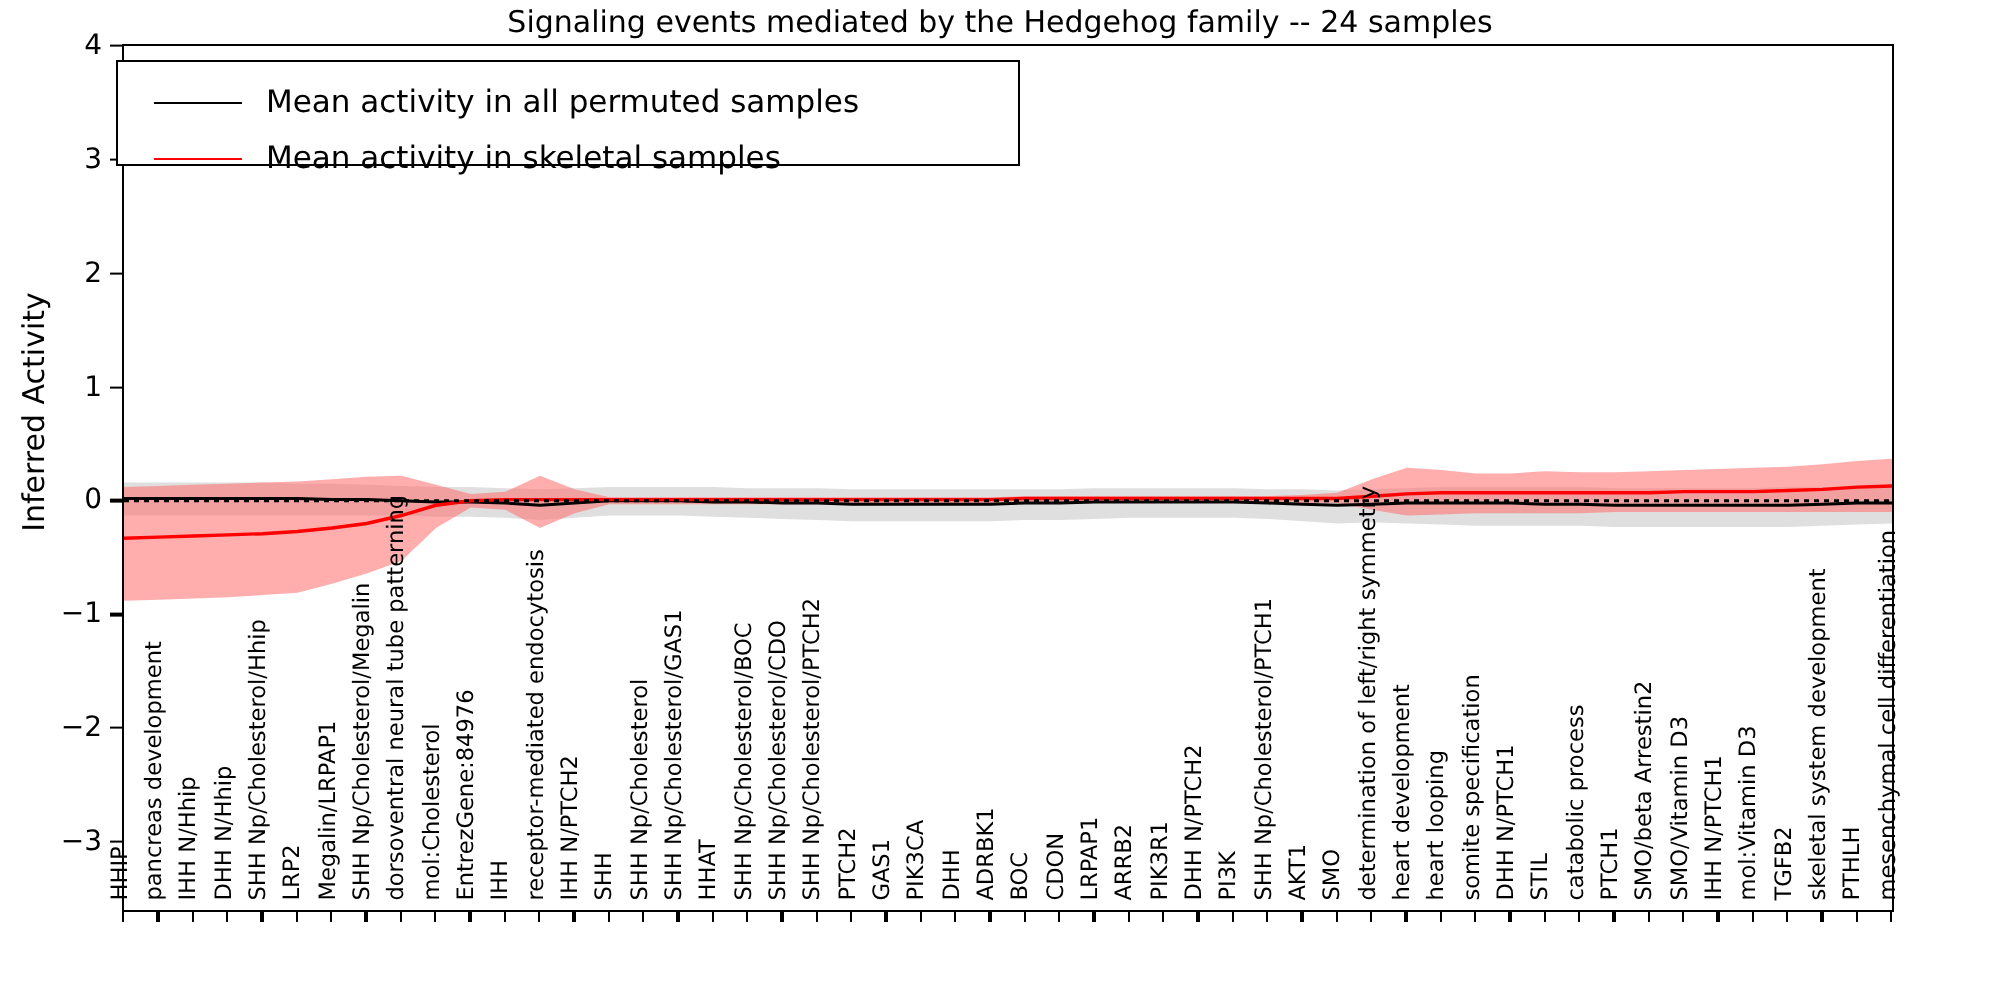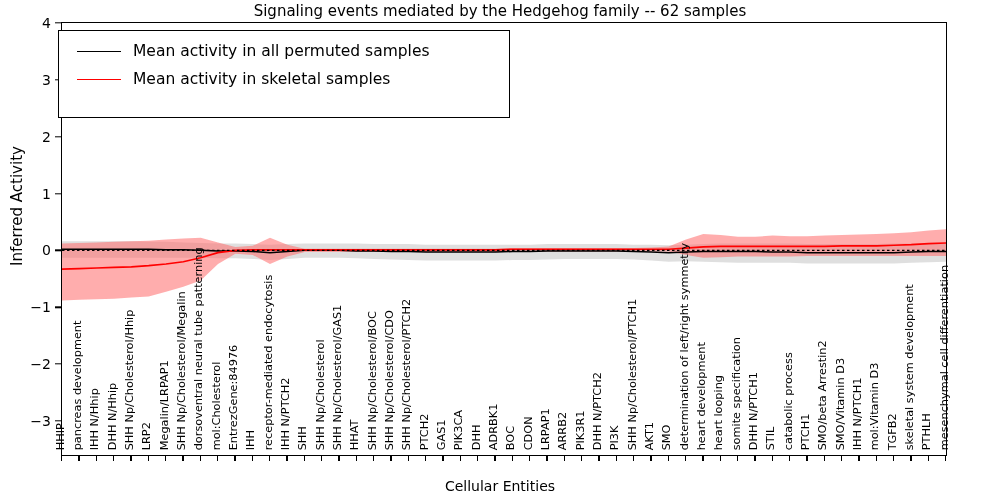--- a/index.html
+++ b/index.html
@@ -43,35 +43,35 @@
     transform:rotate(-90deg);
     font-size:11.3px;color:#000;white-space:nowrap;line-height:1;
   }
   #x-axis-label{
     position:absolute;left:0;top:478px;width:1000px;text-align:center;
     font-size:14px;color:#000;
   }
 
   
   #legend{
-    position:absolute;left:58px;top:30px;width:452px;height:88px;
+    position:absolute;left:58px;top:30px;width:452px;height:53px;
     border:1.3px solid #000;background:#fff;box-sizing:border-box;
     padding:6px 0 0 10px;
   }
   .legend-row{display:flex;align-items:center;height:28px;}
   .legend-swatch{width:44px;height:0;border-top:1.6px solid #000;margin:0 12px 0 8px;}
   .legend-swatch.red{border-top-color:#ff0000;}
   .legend-text{font-size:15.5px;color:#000;white-space:nowrap;}
 </style>
 </head>
 <body>
 
 <div id="root">
 
-  <div id="chart-title">Signaling events mediated by the Hedgehog family -- 62 samples</div>
+  <div id="chart-title">Signaling events mediated by the Hedgehog family -- 24 samples</div>
 
   <div id="y-axis-label">Inferred Activity</div>
   <div id="y-ticks">
       <div class="ytick-label" style="top: 1px;">4</div>
       <div class="ytick-mark" style="top: 1px;"></div>
       <div class="ytick-label" style="top: 57.8421px;">3</div>
       <div class="ytick-mark" style="top: 57.8421px;"></div>
       <div class="ytick-label" style="top: 114.684px;">2</div>
       <div class="ytick-mark" style="top: 114.684px;"></div>
       <div class="ytick-label" style="top: 171.526px;">1</div>
@@ -209,21 +209,20 @@
       <div class="xlab" style="left: 749.933px;">PTCH1</div>
       <div class="xlab" style="left: 767.267px;">SMO/beta Arrestin2</div>
       <div class="xlab" style="left: 784.6px;">SMO/Vitamin D3</div>
       <div class="xlab" style="left: 801.933px;">IHH N/PTCH1</div>
       <div class="xlab" style="left: 819.267px;">mol:Vitamin D3</div>
       <div class="xlab" style="left: 836.6px;">TGFB2</div>
       <div class="xlab" style="left: 853.933px;">skeletal system development</div>
       <div class="xlab" style="left: 871.267px;">PTHLH</div>
       <div class="xlab" style="left: 888.6px;">mesenchymal cell differentiation</div>
     </div>
-  <div id="x-axis-label">Cellular Entities</div>
 
   <div id="legend">
     <div class="legend-row">
       <span class="legend-swatch"></span>
       <span class="legend-text">Mean activity in all permuted samples</span>
     </div>
     <div class="legend-row">
       <span class="legend-swatch red"></span>
       <span class="legend-text">Mean activity in skeletal samples</span>
     </div>

